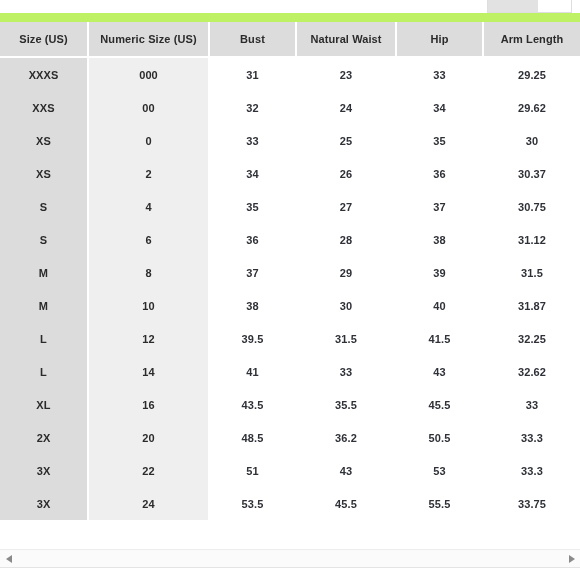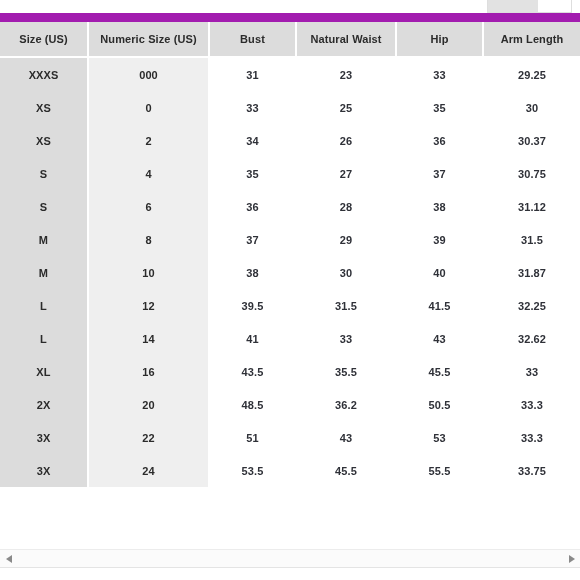--- a/index.html
+++ b/index.html
@@ -12,21 +12,21 @@
     height: 580px;
     overflow: hidden;
     font-family: "Liberation Sans", sans-serif;
     -webkit-font-smoothing: antialiased;
   }
 
   #page {
     position: relative;
     width: 580px;
     height: 580px;
-    background: #a21caf;
+    background: #bef264;
   }
 
   
   .top-strip {
     position: absolute;
     left: 0; top: 0;
     width: 580px;
     height: 13px;
     background: #ffffff;
     overflow: hidden;
@@ -200,20 +200,28 @@
       <tbody>
           <tr>
             <td class="col-size">XXXS</td>
             <td class="col-numeric">000</td>
             <td class="col-bust">31</td>
             <td class="col-waist">23</td>
             <td class="col-hip">33</td>
             <td class="col-arm">29.25</td>
           </tr>
           <tr>
+            <td class="col-size">XXS</td>
+            <td class="col-numeric">00</td>
+            <td class="col-bust">32</td>
+            <td class="col-waist">24</td>
+            <td class="col-hip">34</td>
+            <td class="col-arm">29.62</td>
+          </tr>
+          <tr>
             <td class="col-size">XS</td>
             <td class="col-numeric">0</td>
             <td class="col-bust">33</td>
             <td class="col-waist">25</td>
             <td class="col-hip">35</td>
             <td class="col-arm">30</td>
           </tr>
           <tr>
             <td class="col-size">XS</td>
             <td class="col-numeric">2</td>

